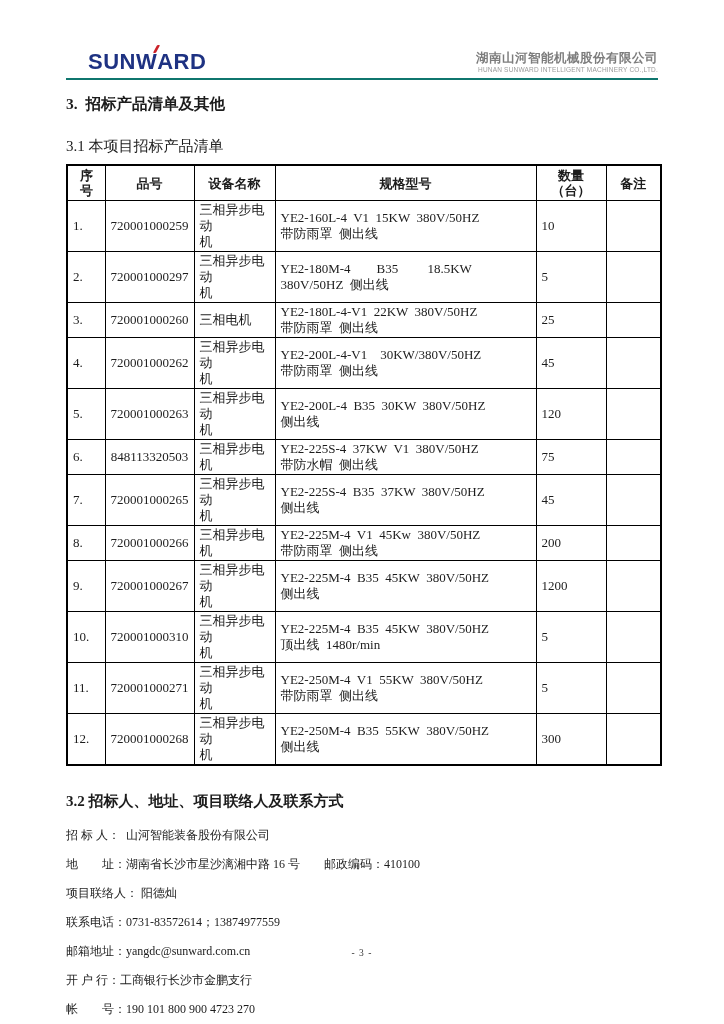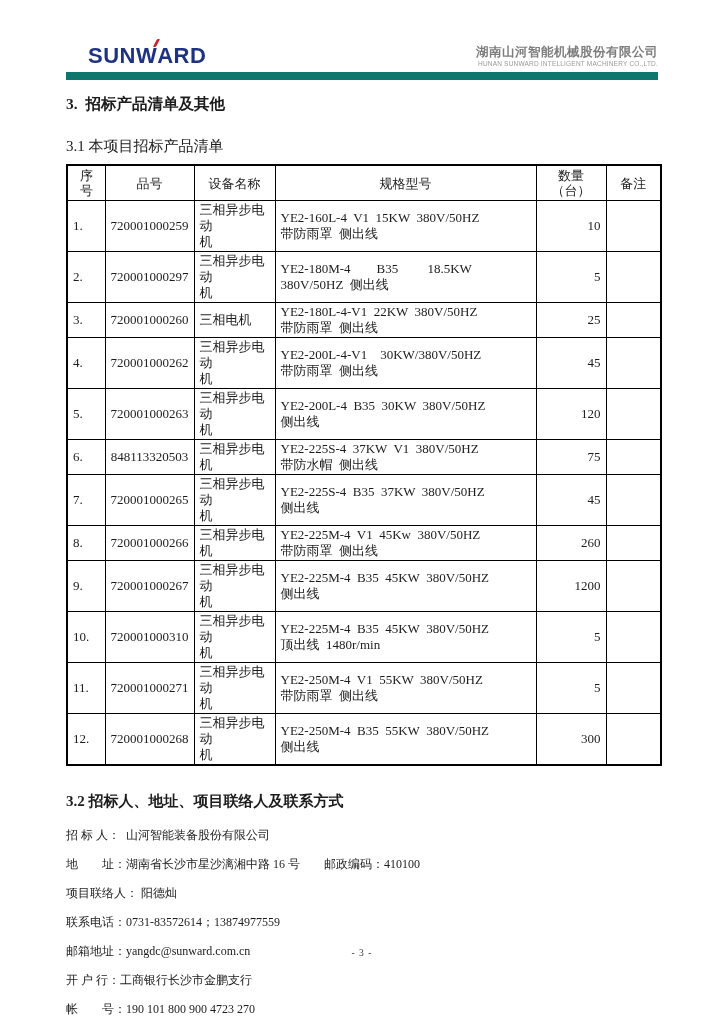--- a/index.html
+++ b/index.html
@@ -14,21 +14,21 @@
     color: #1c1c1c;
     overflow: hidden;
   }
   .content { padding: 42px 66px 0 66px; }
 
   
   .header {
     display: flex;
     justify-content: space-between;
     align-items: flex-end;
-    border-bottom: 8px solid #0f766e;
+    border-bottom: 2px solid #0f766e;
     padding-bottom: 5px;
     height: 38px;
   }
   .logo {
     font-family: "Liberation Sans", "DejaVu Sans", sans-serif;
     font-weight: bold;
     font-size: 22px;
     letter-spacing: 0.5px;
     color: #1e3282;
     line-height: 22px;
@@ -89,38 +89,38 @@
     border-collapse: collapse;
     width: 594px;
     table-layout: fixed;
     font-size: 13px;
   }
   table.products, table.products td, table.products th {
     border: 1px solid #000;
   }
   table.products { border-width: 2px; }
   table.products th {
-    font-weight: normal;
+    font-weight: bold;
     height: 27px;
     padding: 2px 12px;
     line-height: 15px;
   }
   table.products td {
     height: 34px;
     padding: 1px 5px;
     line-height: 16px;
     vertical-align: middle;
     white-space: pre-wrap;
     word-break: break-word;
   }
   td.c-no   { text-align: left; padding-left: 8px; }
   td.c-item { text-align: center; }
   td.c-dev  { text-align: left; }
   td.c-spec { text-align: left; }
-  td.c-qty  { text-align: right; }
+  td.c-qty  { text-align: left; }
   td.c-note { text-align: center; }
 
   
   .contact-list { margin-top: 17px; }
   .contact-line {
     font-size: 12px;
     line-height: 15px;
     margin-bottom: 14px;
     white-space: pre-wrap;
   }
@@ -252,21 +252,21 @@
             <td class="c-qty">45</td>
             <td class="c-note"></td>
           </tr>
 
           <tr>
             <td class="c-no">8.</td>
             <td class="c-item">720001000266</td>
             <td class="c-dev">三相异步电机</td>
             <td class="c-spec">YE2-225M-4  V1  45Kw  380V/50HZ
 带防雨罩  侧出线</td>
-            <td class="c-qty">260</td>
+            <td class="c-qty">200</td>
             <td class="c-note"></td>
           </tr>
 
           <tr>
             <td class="c-no">9.</td>
             <td class="c-item">720001000267</td>
             <td class="c-dev">三相异步电动
 机</td>
             <td class="c-spec">YE2-225M-4  B35  45KW  380V/50HZ
 侧出线</td>

